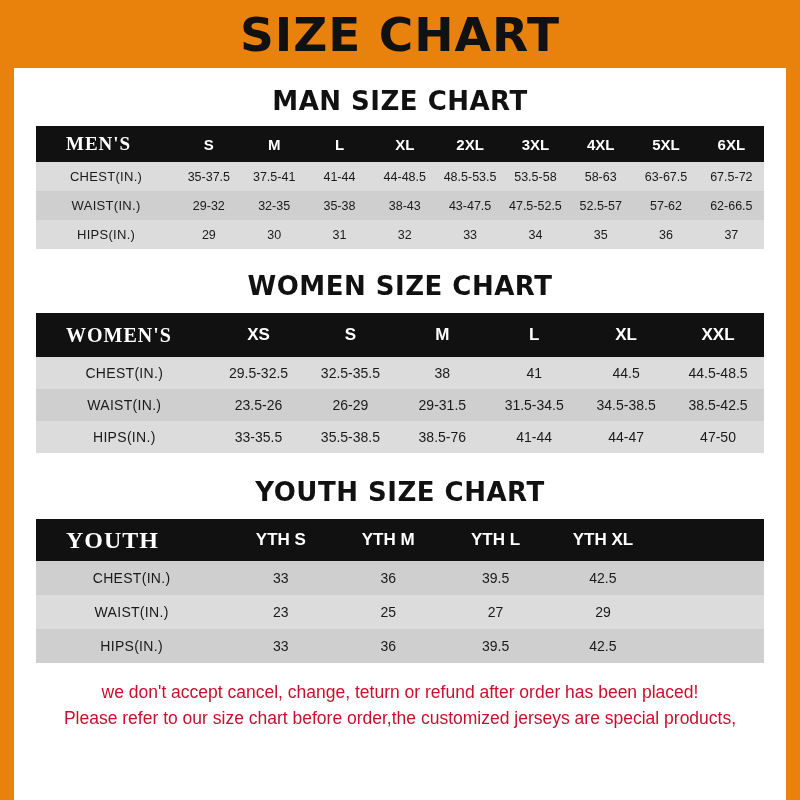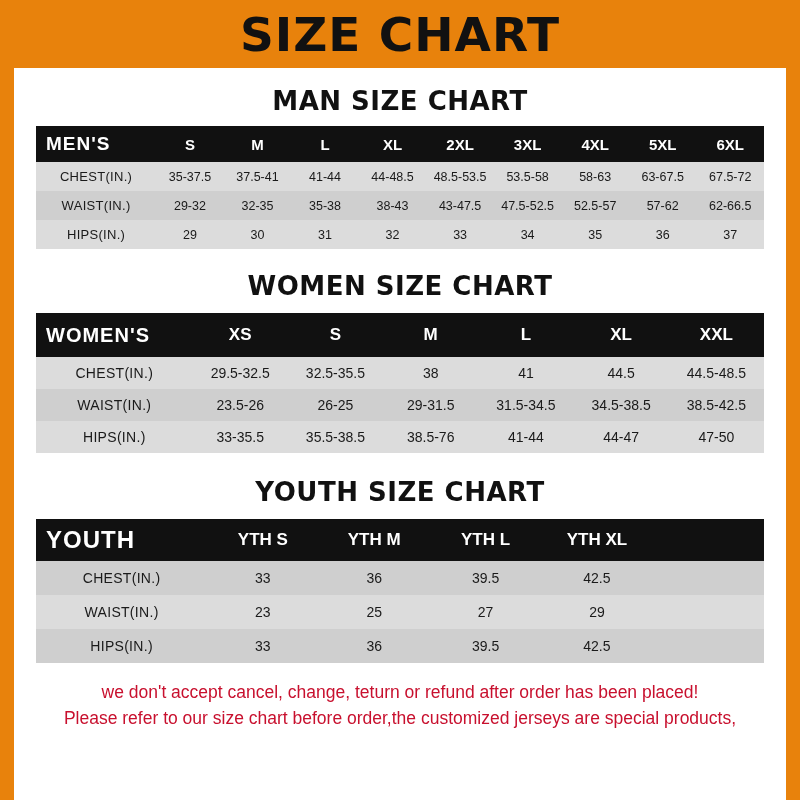--- a/index.html
+++ b/index.html
@@ -62,22 +62,22 @@
     text-align: center;
     font-family: "Liberation Sans", sans-serif;
   }
   table.chart thead th {
     background: #111111;
     color: #ffffff;
     font-weight: bold;
   }
   table.chart thead th.corner {
     text-align: left;
-    padding-left: 10px;
-    font-family: Liberation Sans, sans-serif;
+    padding-left: 30px;
+    font-family: Liberation Serif, serif;
     letter-spacing: 1px;
   }
   table.chart tbody td {
     color: #1a1a1a;
   }
   table.chart tbody td.rowlabel {
     text-align: center;
   }
   tr.band-light td { background: #dcdcdc; }
   tr.band-dark td { background: #cfcfcf; }
@@ -198,21 +198,21 @@
             <td>29.5-32.5</td>
             <td>32.5-35.5</td>
             <td>38</td>
             <td>41</td>
             <td>44.5</td>
             <td>44.5-48.5</td>
           </tr>
           <tr class="band-dark">
             <td class="rowlabel">WAIST(IN.)</td>
             <td>23.5-26</td>
-            <td>26-25</td>
+            <td>26-29</td>
             <td>29-31.5</td>
             <td>31.5-34.5</td>
             <td>34.5-38.5</td>
             <td>38.5-42.5</td>
           </tr>
           <tr class="band-light">
             <td class="rowlabel">HIPS(IN.)</td>
             <td>33-35.5</td>
             <td>35.5-38.5</td>
             <td>38.5-76</td>

